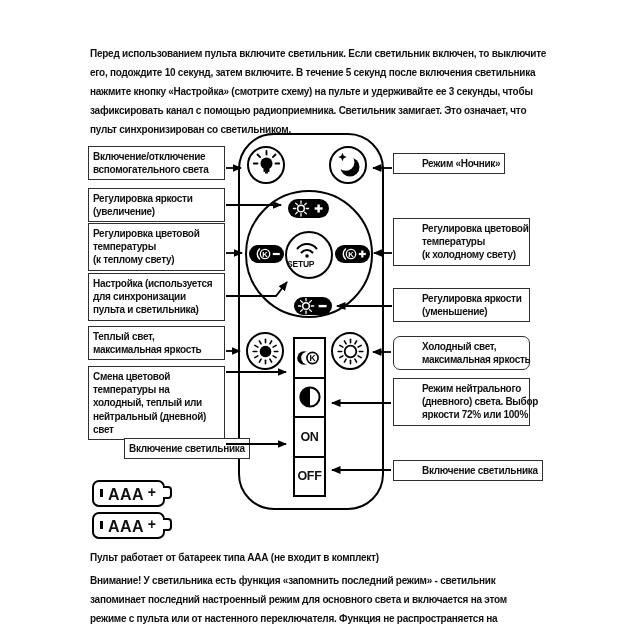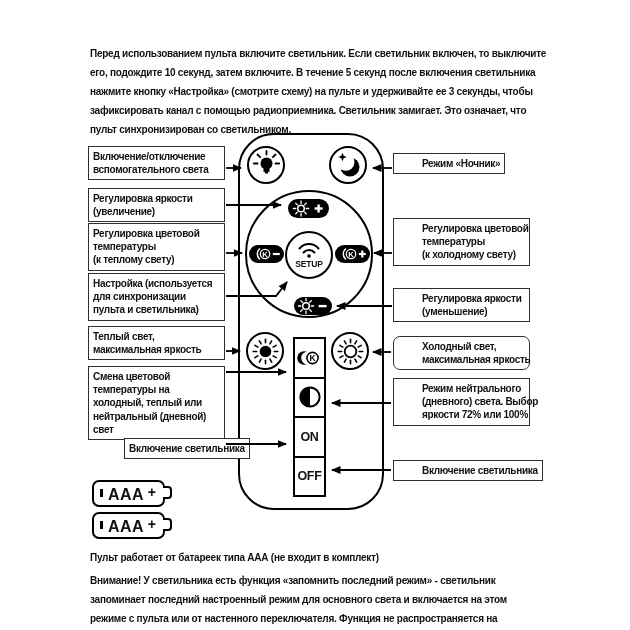--- a/index.html
+++ b/index.html
@@ -32,21 +32,21 @@
   #btn-cold{left:331px;top:332px;width:38px;height:38px;}
   .dpad{position:absolute;left:245px;top:190px;width:128px;height:128px;
         border:2px solid #000;border-radius:50%;box-sizing:border-box;}
   .pill{position:absolute;background:#000;border-radius:10px;display:flex;
         align-items:center;justify-content:center;}
   #pill-bplus{left:288px;top:199px;width:41px;height:19px;}
   #pill-kminus{left:249px;top:245px;width:35px;height:18px;}
   #pill-kplus{left:335px;top:245px;width:35px;height:18px;}
   #pill-bminus{left:294px;top:297px;width:38px;height:18px;}
   .setup-btn{position:absolute;left:285px;top:231px;width:48px;height:48px;border:2.5px solid #000;
-             border-radius:50%;background:#fff;display:flex;flex-direction:column;align-items:center;
+             border-radius:50%;background:#fff;display:flex;flex-direction:column;align-items:flex-start;
              justify-content:center;box-sizing:border-box;z-index:2;}
   .setup-btn .lbl{font-size:8.5px;letter-spacing:-0.2px;margin-top:0px;}
   .btn-col{position:absolute;left:293px;top:337px;width:33px;height:160px;border:2px solid #000;
            background:#fff;display:flex;flex-direction:column;box-sizing:border-box;}
   .btn-cell{flex:1;border-bottom:2px solid #000;display:flex;align-items:center;
             justify-content:center;font-size:12.5px;letter-spacing:-0.3px;}
   .btn-cell:last-child{border-bottom:none;}
 
   .battery{position:absolute;width:73px;height:27px;border:2.5px solid #000;border-radius:7px;
            background:#fff;box-sizing:border-box;}

